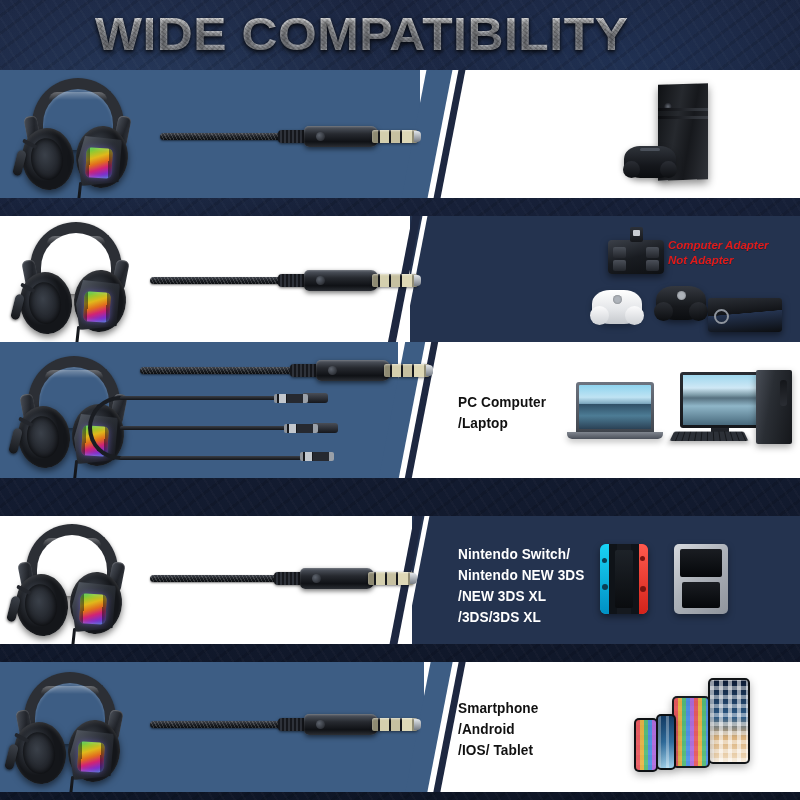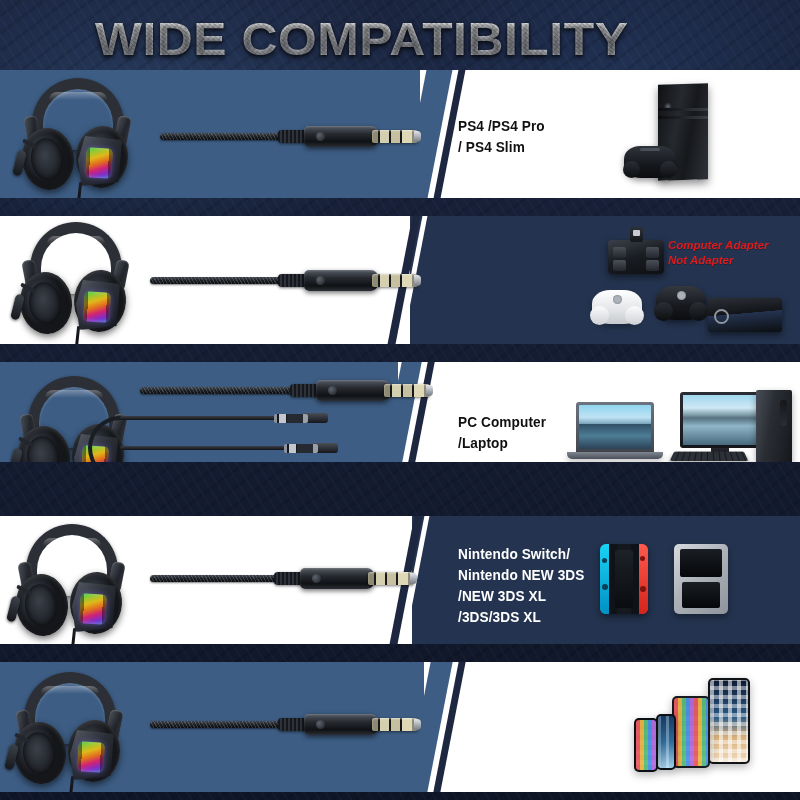--- a/index.html
+++ b/index.html
@@ -27,21 +27,21 @@
     content: ""; position: absolute; inset: 0; pointer-events: none;
     background-image:
       repeating-linear-gradient(58deg, rgba(255,255,255,0.022) 0 2px, transparent 2px 9px),
       repeating-linear-gradient(-37deg, rgba(0,0,0,0.10) 0 3px, transparent 3px 14px);
     opacity: .9;
   }
 
   
   .header {
     position: absolute; left: 0; top: 0; width: 724px; height: 66px;
-    display: flex; align-items: flex-end; justify-content: center;
+    display: flex; align-items: center; justify-content: center;
     z-index: 4;
   }
   .header-title {
     font-family: "Liberation Sans", sans-serif;
     font-weight: bold;
     font-size: 47px;
     letter-spacing: 0.5px;
     transform: scaleX(1.06);
     background-image:
       repeating-linear-gradient(41deg, rgba(0,0,0,.16) 0 1px, transparent 1px 3px),
@@ -56,21 +56,21 @@
     white-space: nowrap;
   }
 
   
   .row {
     position: absolute; left: 0; width: 800px;
     overflow: hidden;
   }
   .row-1 { top: 70px;  height: 128px; }
   .row-2 { top: 216px; height: 128px; }
-  .row-3 { top: 362px; height: 100px; }
+  .row-3 { top: 342px; height: 136px; }
   .row-4 { top: 516px; height: 128px; }
   .row-5 { top: 662px; height: 130px; }
 
   .panel { position: absolute; top: 0; height: 100%; }
 
   
   .panel-blue {
     background: linear-gradient(100deg,
        #1e2942 0%, #25334f 10%, #32496c 32%, #3d5d84 55%, #456a95 76%, #3a5madd 100%);
     background-color: #3d5d84;
@@ -477,24 +477,20 @@
     </div>
 
     <div class="cable-wrap" style="left:160px; top:52px; width:230px; height:30px;">
       <div class="cab-braid" style="left:0; top:11px; width:140px;"></div>
       <div class="cab-relief" style="left:118px; top:8px;"></div>
       <div class="cab-barrel" style="left:144px; top:4px;"></div>
       <div class="cab-plug gold" style="left:212px; top:8px;"></div>
       <div class="cab-tip" style="left:254px; top:9px;"></div>
     </div>
 
-    <div class="txt dark" style="left:458px; top:46px;">
-      <div>PS4 /PS4 Pro</div>
-      <div>/ PS4 Slim</div>
-    </div>
 
     <div class="dev" style="left:610px; top:14px; width:180px; height:106px;">
       <div class="ps4-body" style="left:48px; top:0;"></div>
       <div class="ps4-slot" style="left:48px; top:24px;"></div>
       <div class="ps4-slot" style="left:48px; top:32px;"></div>
       <div class="ds4" style="left:14px; top:62px;">
         <div class="ds4-bar"></div>
       </div>
     </div>
   </div>
@@ -680,20 +676,25 @@
     </div>
 
     <div class="cable-wrap" style="left:150px; top:48px; width:250px; height:30px;">
       <div class="cab-braid" style="left:0; top:11px; width:150px;"></div>
       <div class="cab-relief" style="left:128px; top:8px;"></div>
       <div class="cab-barrel" style="left:154px; top:4px;"></div>
       <div class="cab-plug gold" style="left:222px; top:8px;"></div>
       <div class="cab-tip" style="left:264px; top:9px;"></div>
     </div>
 
+    <div class="txt dark" style="left:458px; top:36px;">
+      <div>Smartphone</div>
+      <div>/Android</div>
+      <div>/IOS/ Tablet</div>
+    </div>
 
     <div class="dev" style="left:610px; top:12px; width:190px; height:110px;">
       <div class="slab" style="left:98px; top:4px; width:42px; height:86px; background:#101316;">
         <i class="screen-ios"></i>
       </div>
       <div class="slab" style="left:62px; top:22px; width:38px; height:72px; background:#171a1e;">
         <i class="screen-apps"></i>
       </div>
       <div class="slab" style="left:46px; top:40px; width:20px; height:56px; background:#0d1013;">
         <i class="screen-blue"></i>

